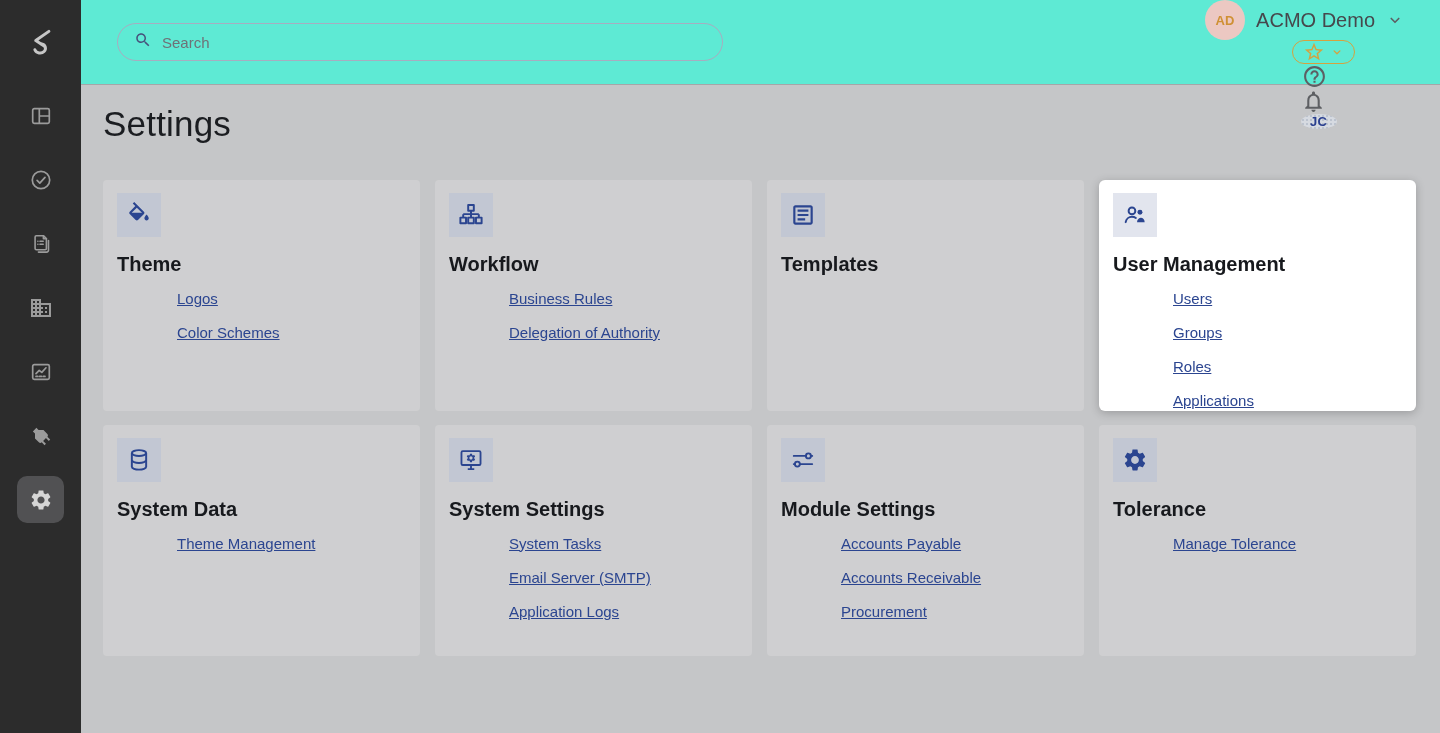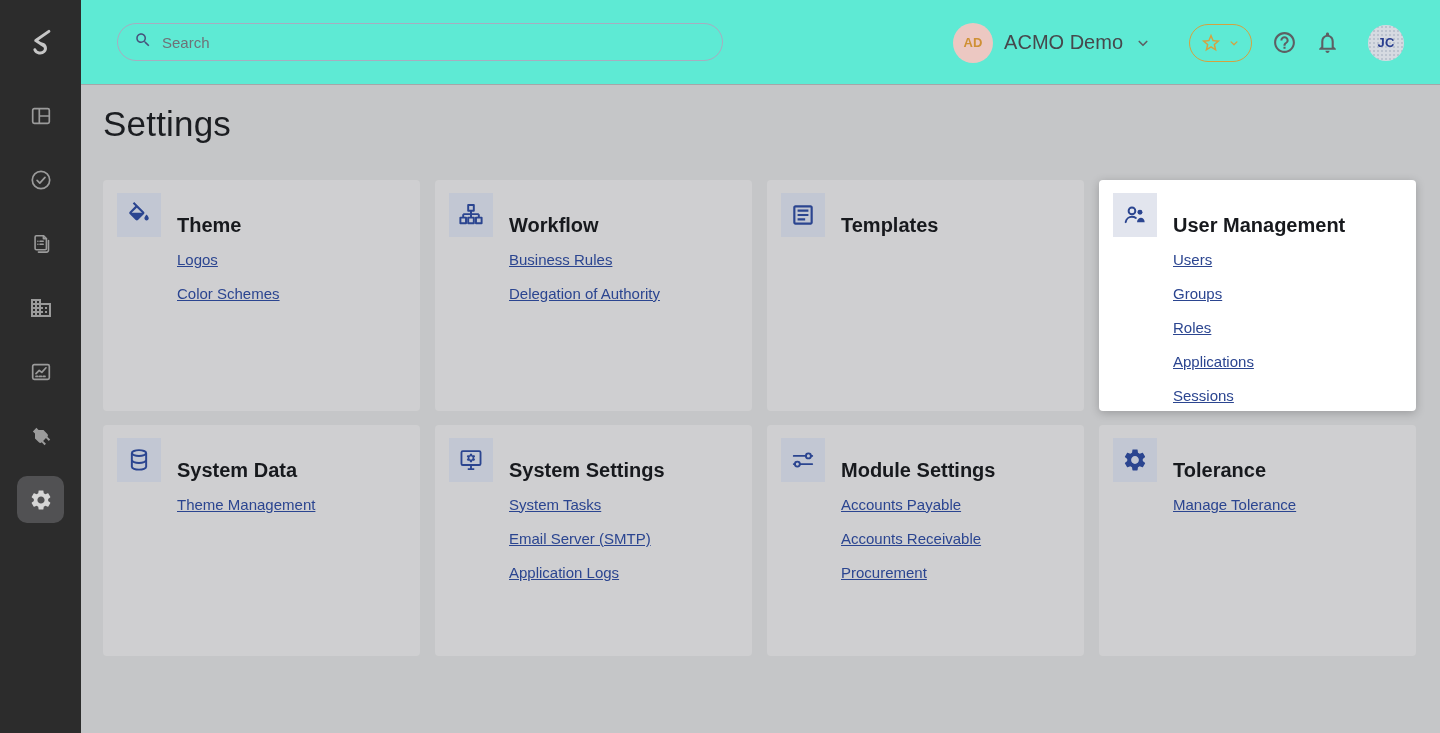--- a/index.html
+++ b/index.html
@@ -44,21 +44,21 @@
   }
   .search-pill svg { width:18px; height:18px; color:#47527c; flex:none; }
   .search-pill input {
     flex:1; border:none; outline:none; background:transparent;
     font-family:"Liberation Sans", sans-serif; font-size:15px; color:#54565b;
   }
   .search-pill input::placeholder { color:#6f7177; opacity:1; }
 
   .topbar-right {
     position:absolute; right:36px; top:0; height:85px;
-    display:flex; align-items:center;
+    display:flex; align-items:center;flex-direction:column;
   }
   .account-switch { display:flex; align-items:center; gap:11px; cursor:pointer; }
   .avatar {
     border-radius:50%; display:flex; align-items:center; justify-content:center;
     font-weight:bold; letter-spacing:.3px;
   }
   .avatar-ad { width:40px; height:40px; background:#ecc8c2; color:#cf9034; font-size:13px; }
   .avatar-jc { width:36px; height:36px; background:#d6dae1; color:#2a3f8f; font-size:13px;
     background-image: radial-gradient(#bcc3cf 0.9px, transparent 0.9px);
     background-size:4px 4px; cursor:pointer; }
@@ -88,22 +88,22 @@
   }
   .cards-grid {
     position:absolute; left:22px; top:94px;
     display:grid; grid-template-columns:repeat(4, 317px);
     grid-auto-rows:231px; gap:14px 15px;
   }
   .card {
     background:#cfcfd1; border-radius:4px; padding:13px 14px;
     overflow:hidden;
   }
-  .card.highlighted { background:#ffffff; box-shadow:0 2px 10px rgba(0,0,0,.22); }
-  .card-head { display:flex; align-items:flex-end; gap:16px; }
+  .card.highlighted { background:#ffffff; box-shadow:0 2px 10px rgba(0,0,0,.22);border-radius:6px; }
+  .card-head { display:flex; align-items:flex-start; gap:16px;flex-direction:column; }
   .icon-tile {
     width:44px; height:44px; flex:none; background:#c2c7d3;
     display:flex; align-items:center; justify-content:center;
     color:#2b4590;
   }
   .card.highlighted .icon-tile { background:#e2e5ee; }
   .icon-tile svg { width:26px; height:26px; }
   .card-title { font-size:20px; font-weight:700; color:#17191d; }
   .card-links { list-style:none; margin:12px 0 0; padding-left:60px; }
   .card-links li { height:20px; display:flex; align-items:center; }

